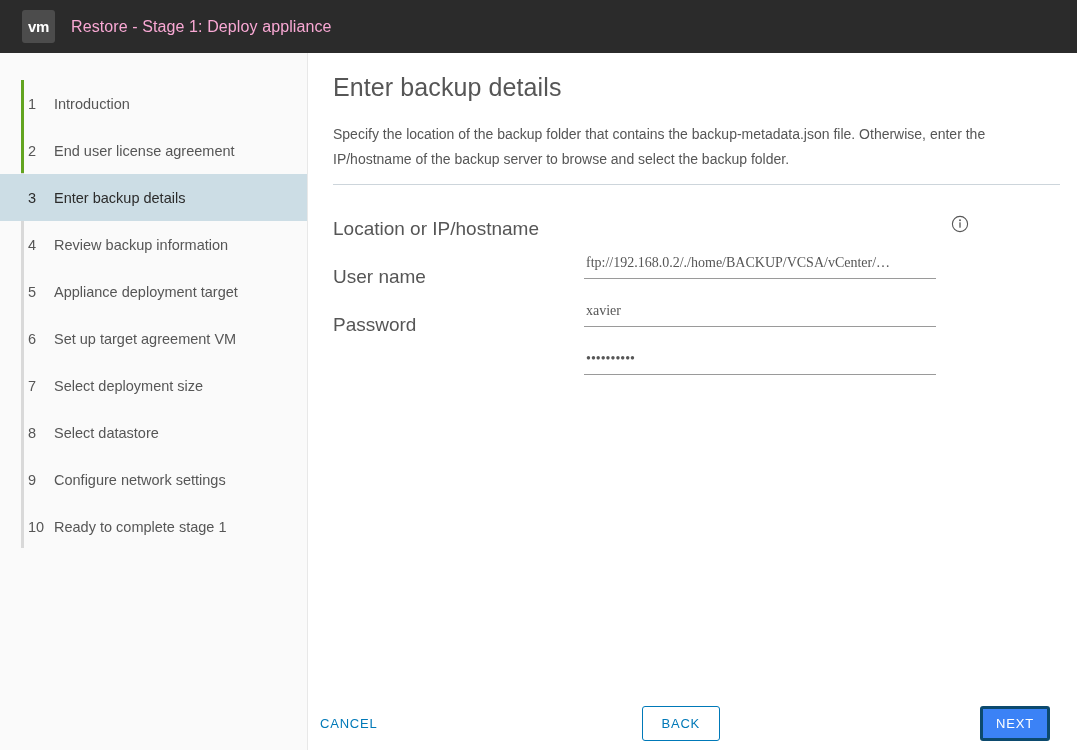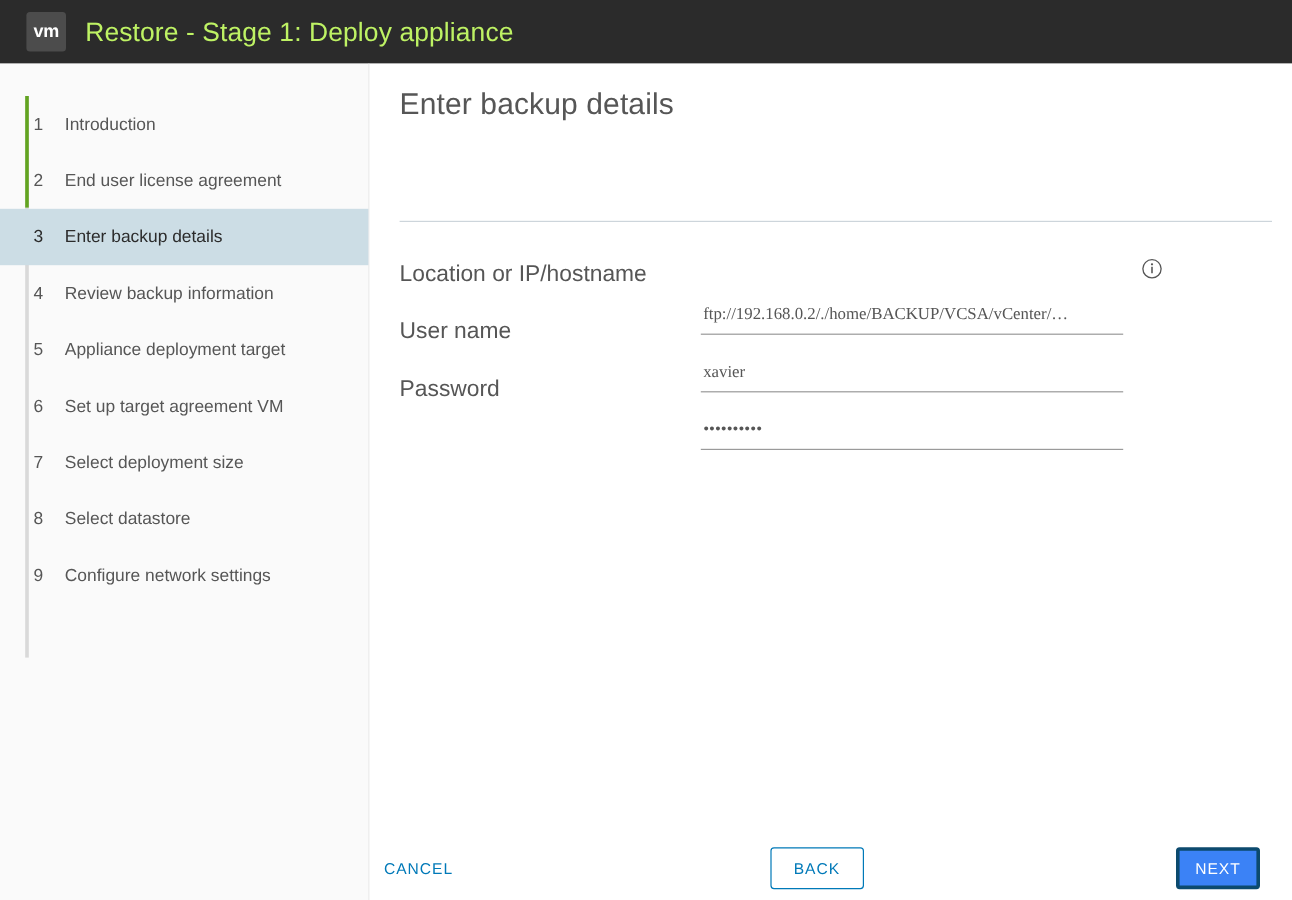--- a/index.html
+++ b/index.html
@@ -33,22 +33,22 @@
     display: flex;
     align-items: center;
     justify-content: center;
     color: #ffffff;
     font-size: 15px;
     font-weight: bold;
     letter-spacing: -0.3px;
   }
   .titlebar-text {
     margin-left: 16px;
-    color: #bef264;
-    font-size: 22px;
+    color: #f9a8d4;
+    font-size: 16px;
     font-weight: normal;
     letter-spacing: 0.1px;
   }
 
   
   .sidebar {
     position: absolute;
     left: 0; top: 53px;
     width: 308px; height: 697px;
     background: #fafafa;
@@ -259,25 +259,30 @@
       <span class="label">Select deployment size</span>
     </div>
     <div class="step">
       <span class="num">8</span>
       <span class="label">Select datastore</span>
     </div>
     <div class="step">
       <span class="num">9</span>
       <span class="label">Configure network settings</span>
     </div>
+    <div class="step">
+      <span class="num">10</span>
+      <span class="label">Ready to complete stage 1</span>
+    </div>
   </div>
 </div>
 
 <div class="main">
   <div class="page-title">Enter backup details</div>
+  <div class="page-desc">Specify the location of the backup folder that contains the backup-metadata.json file. Otherwise, enter the IP/hostname of the backup server to browse and select the backup folder.</div>
   <div class="divider"></div>
 
   <div class="form">
 
     <div class="field-row">
       <div class="field-label">Location or IP/hostname</div>
       <input class="field-input" type="text" value="ftp://192.168.0.2/./home/BACKUP/VCSA/vCenter/…" style="">
       <span class="info-icon">
         <svg width="18" height="18" viewBox="0 0 18 18">
           <circle cx="9" cy="9" r="7.6" fill="none" stroke="#565656" stroke-width="1.1"></circle>

